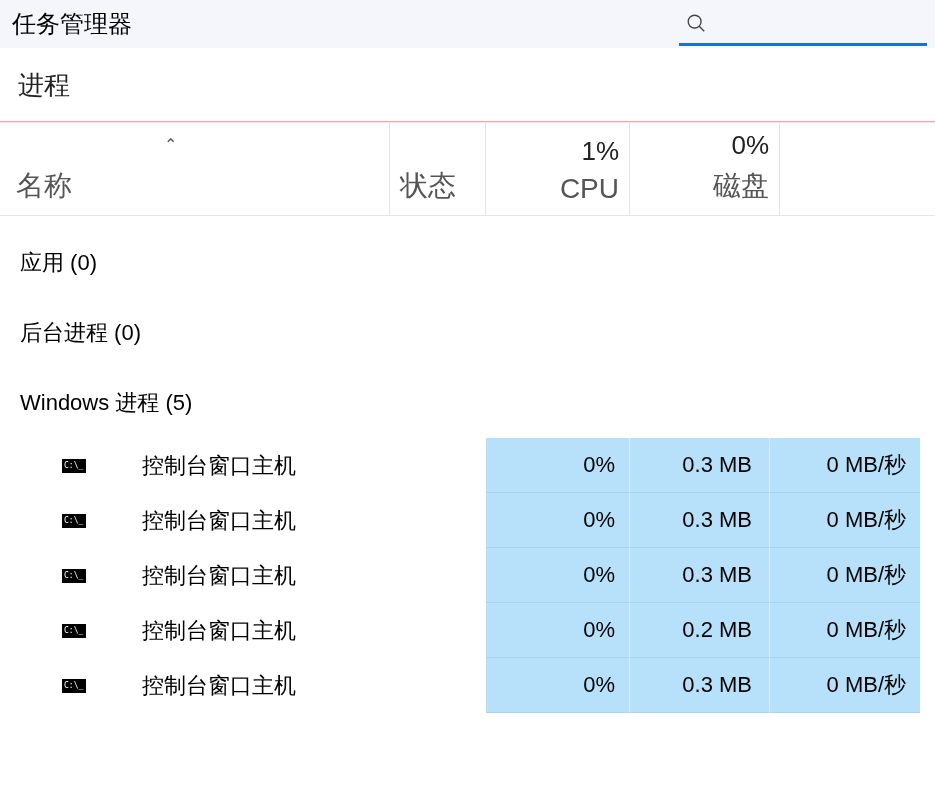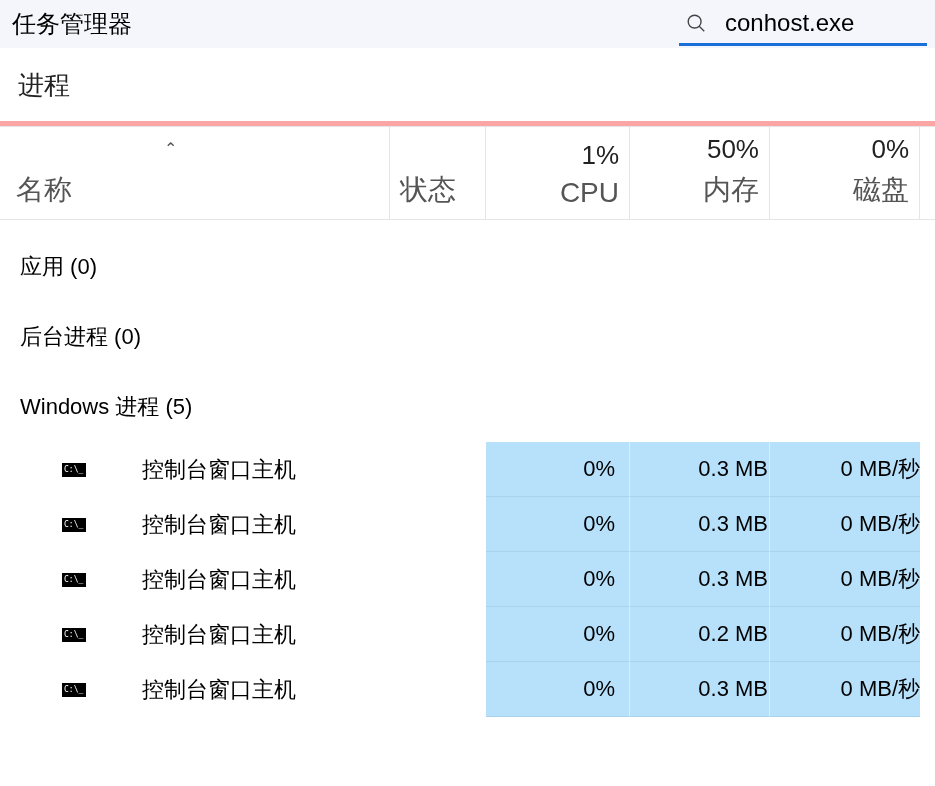--- a/index.html
+++ b/index.html
@@ -43,21 +43,21 @@
       outline: none;
       background: transparent;
       font-size: 24px;
       font-family: "Segoe UI", sans-serif;
       width: 100%;
       color: #000;
     }
     .tabstrip {
       padding: 20px 26px 18px 18px;
       background: #ffffff;
-      border-bottom: 5px solid #fca5a5;
+      border-bottom: 1px solid #fca5a5;
     }
     .tab-label {
       font-size: 26px;
       color: #222;
     }
     .columns-header {
       display: flex;
       border-top: 1px solid #e5e5e5;
       border-bottom: 1px solid #e5e5e5;
       background: #ffffff;
@@ -142,66 +142,61 @@
       line-height: 8px;
       font-family: monospace;
     }
     .proc-name {
       font-size: 22px;
       color: #000;
       margin-left: 42px;
     }
     .cell-status { width: 96px; }
     .cell-cpu { width: 144px; justify-content: flex-end; padding-right: 14px; }
-    .cell-mem { width: 140px; justify-content: flex-end; padding-right: 1px; }
-    .cell-disk { width: 150px; justify-content: flex-end; }
+    .cell-mem { width: 140px; justify-content: flex-end; padding-right: 17px; }
+    .cell-disk { width: 150px; justify-content: flex-end; padding-right: 14px; }
     .cell-cpu, .cell-mem, .cell-disk {
       background: #b7e1fb;
       border-bottom: 1px solid #a9d3ec;
       font-size: 22px;
       color: #000;
     }
     .cell-sep {
       border-right: 1px solid #d7eefe;
     }
   </style>
 </head>
 <body>
 
 <div class="titlebar">
   <div class="app-title">任务管理器</div>
   <div class="search-wrap">
     <svg class="search-icon-svg" viewBox="0 0 24 24" fill="none" stroke="#444" stroke-width="1.5">
       <circle cx="10.5" cy="10.5" r="7"></circle>
       <line x1="21" y1="21" x2="15.5" y2="15.5"></line>
     </svg>
-    <input class="search-input" type="text" value="conhost.exe" style="">
   </div>
 </div>
 
 <div class="tabstrip">
   <span class="tab-label">进程</span>
 </div>
 
 <div class="columns-header">
   <div class="col col-name">
     <span class="sort-caret">⌃</span>
     <span class="label-small">名称</span>
   </div>
   <div class="col col-status">
     <span class="label-small">状态</span>
   </div>
   <div class="col col-cpu">
     <span class="label-big">1%</span>
     <span class="label-small">CPU</span>
   </div>
-  <div class="col col-mem">
-    <span class="label-big">50%</span>
-    <span class="label-small">内存</span>
-  </div>
   <div class="col col-disk">
     <span class="label-big">0%</span>
     <span class="label-small">磁盘</span>
   </div>
 </div>
 
 <div class="process-area">
   <div class="group-header first">应用 (0)</div>
   <div class="group-header">后台进程 (0)</div>
   <div class="group-header">Windows 进程 (5)</div>

